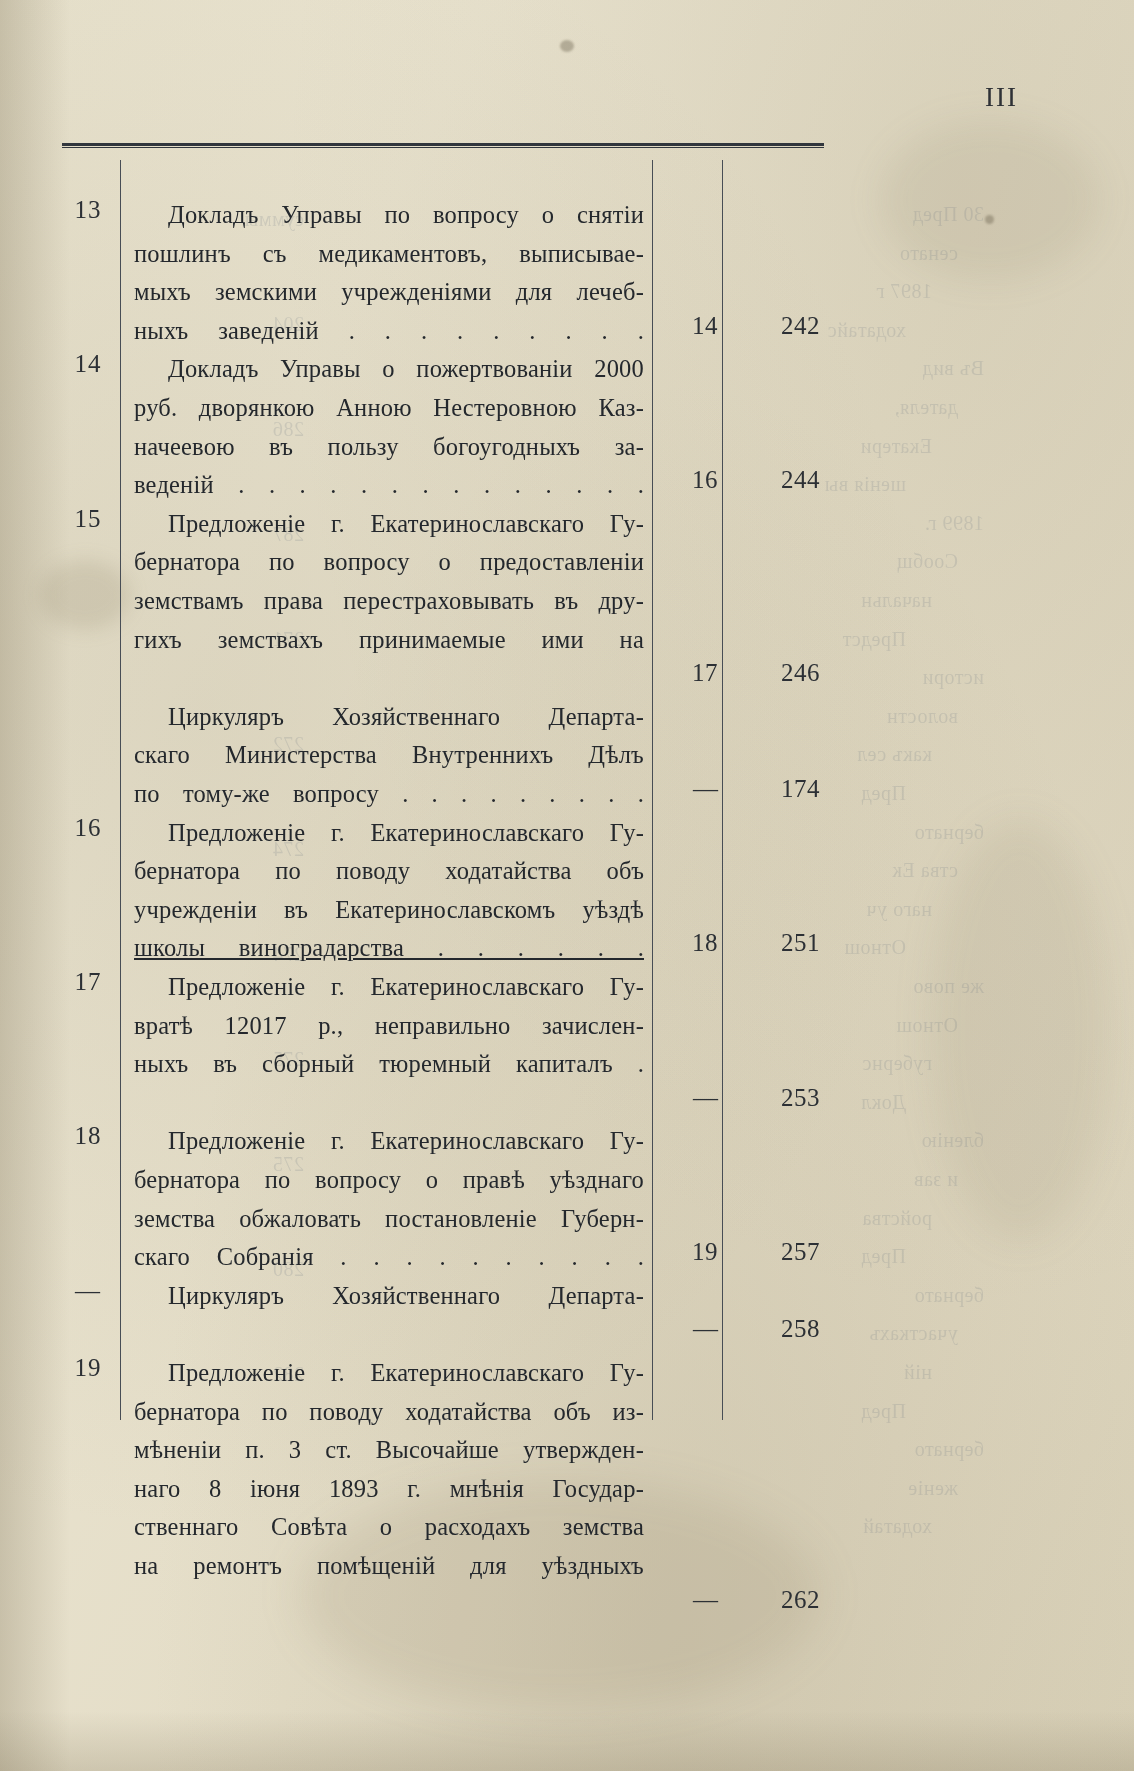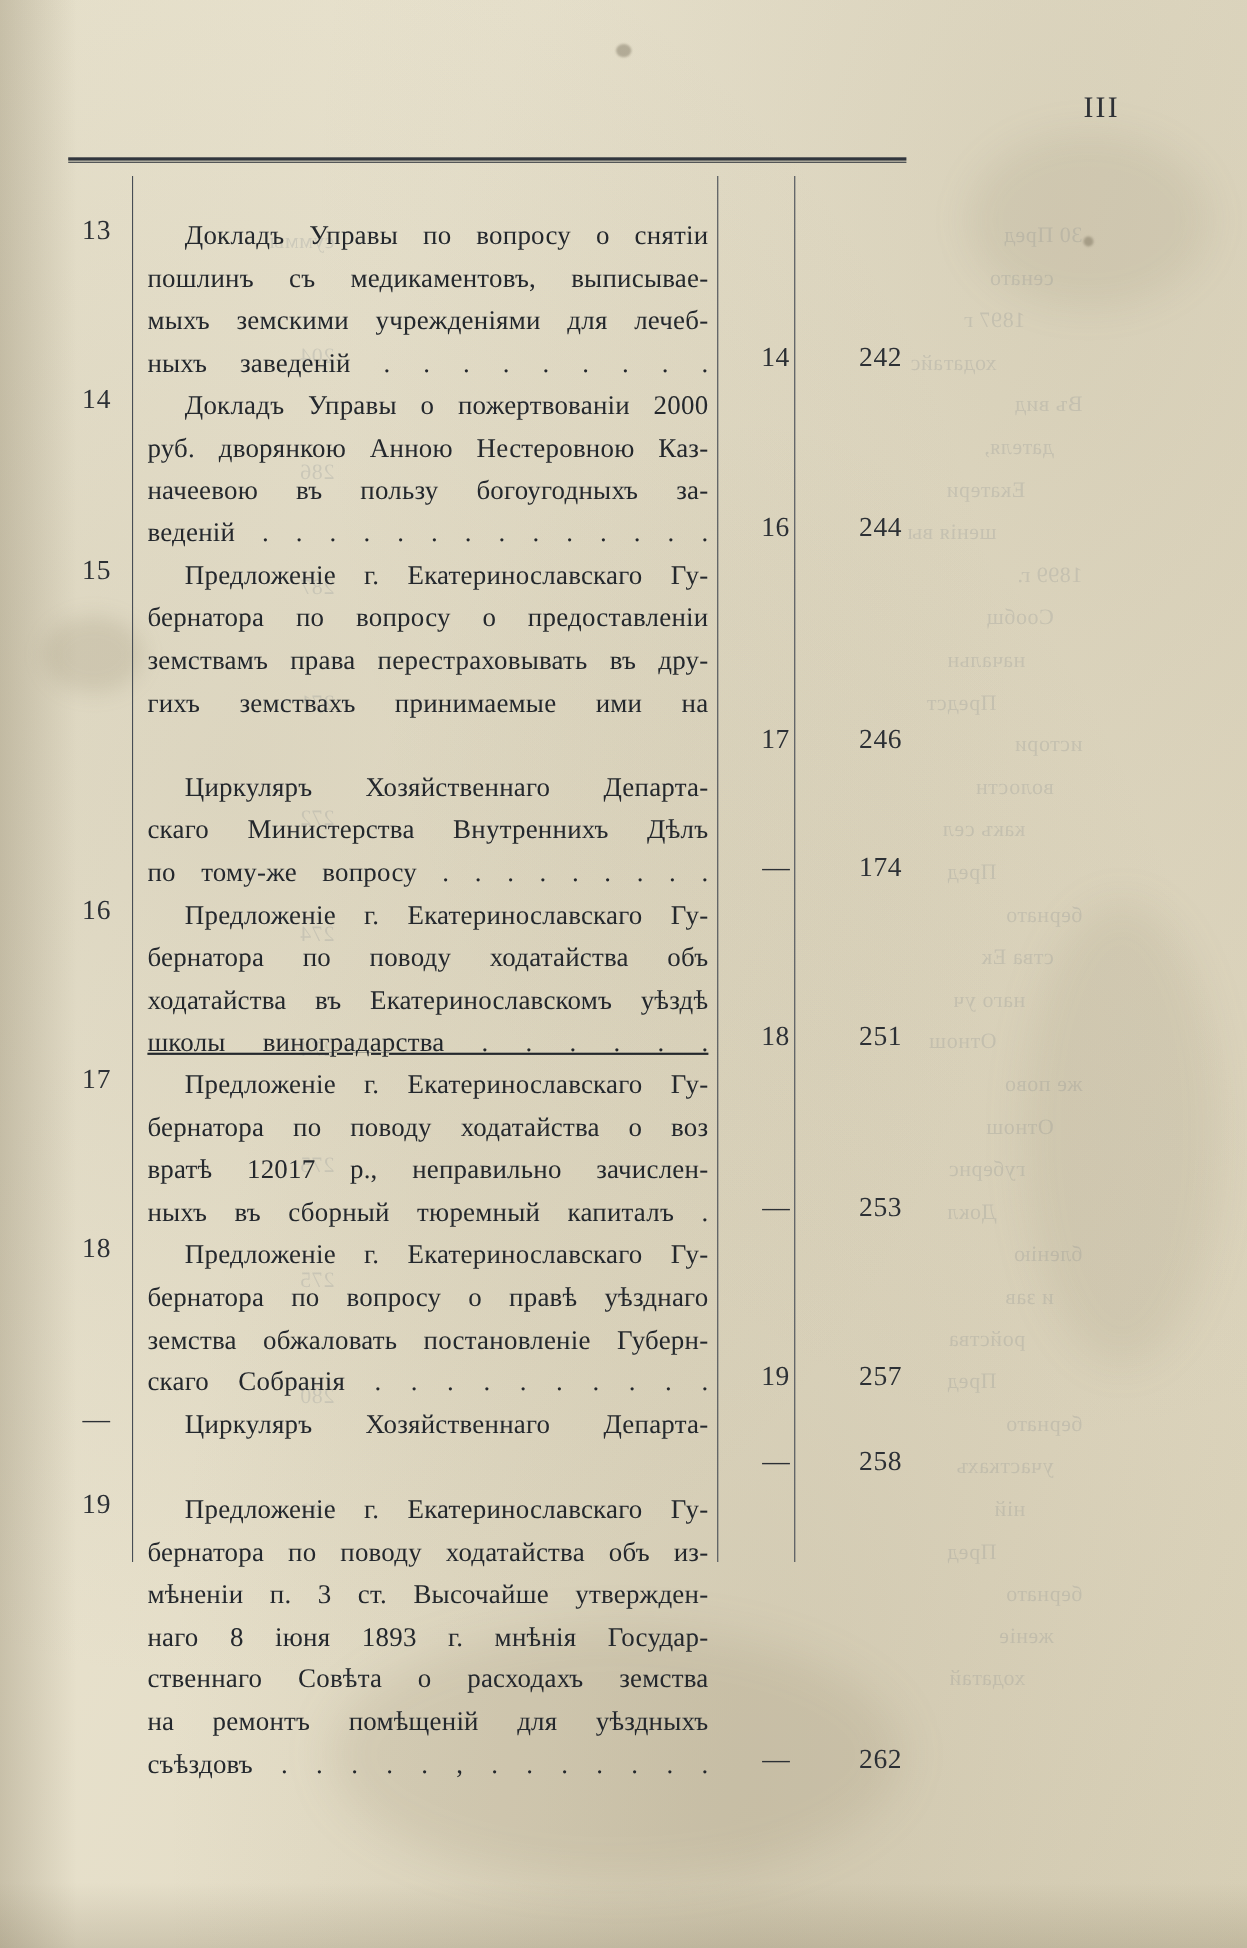--- a/index.html
+++ b/index.html
@@ -252,29 +252,28 @@
           <div><span class="indent"></span>Циркуляръ Хозяйственнаго Департа-</div>
           <div>скаго Министерства Внутреннихъ Дѣлъ</div>
           <div style="text-align-last: justify;">по тому-же вопросу . . . . . . . . .</div>
         </div>
         <div class="col-b dash" style="top: 615px;">—</div>
         <div class="col-c" style="top: 615px;">174</div>
         <div class="num-left" style="top: 653.6px;">16</div>
         <div class="entry" style="top: 653.6px;">
           <div><span class="indent"></span>Предложеніе г. Екатеринославскаго Гу-</div>
           <div>бернатора по поводу ходатайства объ</div>
-          <div>ходатайства въ Екатеринославскомъ уѣздѣ</div>
+          <div>учрежденіи въ Екатеринославскомъ уѣздѣ</div>
           <div style="text-align-last: justify; text-decoration: underline;">школы виноградарства . . . . . .</div>
         </div>
         <div class="col-b" style="top: 769.4px;">18</div>
         <div class="col-c" style="top: 769.4px;">251</div>
         <div class="num-left" style="top: 808px;">17</div>
         <div class="entry" style="top: 808px;">
           <div><span class="indent"></span>Предложеніе г. Екатеринославскаго Гу-</div>
-          <div>бернатора по поводу ходатайства о воз</div>
           <div>вратѣ 12017 р., неправильно зачислен-</div>
           <div style="text-align-last: justify;">ныхъ въ сборный тюремный капиталъ .</div>
         </div>
         <div class="col-b dash" style="top: 923.8px;">—</div>
         <div class="col-c" style="top: 923.8px;">253</div>
         <div class="num-left" style="top: 962.4px;">18</div>
         <div class="entry" style="top: 962.4px;">
           <div><span class="indent"></span>Предложеніе г. Екатеринославскаго Гу-</div>
           <div>бернатора по вопросу о правѣ уѣзднаго</div>
           <div>земства обжаловать постановленіе Губерн-</div>
@@ -289,21 +288,20 @@
         <div class="col-b dash" style="top: 1155.4px;">—</div>
         <div class="col-c" style="top: 1155.4px;">258</div>
         <div class="num-left" style="top: 1194px;">19</div>
         <div class="entry" style="top: 1194px;">
           <div><span class="indent"></span>Предложеніе г. Екатеринославскаго Гу-</div>
           <div>бернатора по поводу ходатайства объ из-</div>
           <div>мѣненіи п. 3 ст. Высочайше утвержден-</div>
           <div>наго 8 іюня 1893 г. мнѣнія Государ-</div>
           <div>ственнаго Совѣта о расходахъ земства</div>
           <div>на ремонтъ помѣщеній для уѣздныхъ</div>
-          <div style="text-align-last: justify;">съѣздовъ . . . . . , . . . . . . .</div>
         </div>
         <div class="col-b dash" style="top: 1425.6px;">—</div>
         <div class="col-c" style="top: 1425.6px;">262</div>
       </div>
   </div>
 
   <div class="edge-shadow"></div>
   <div class="edge-shadow-b"></div>
 </div>
 

